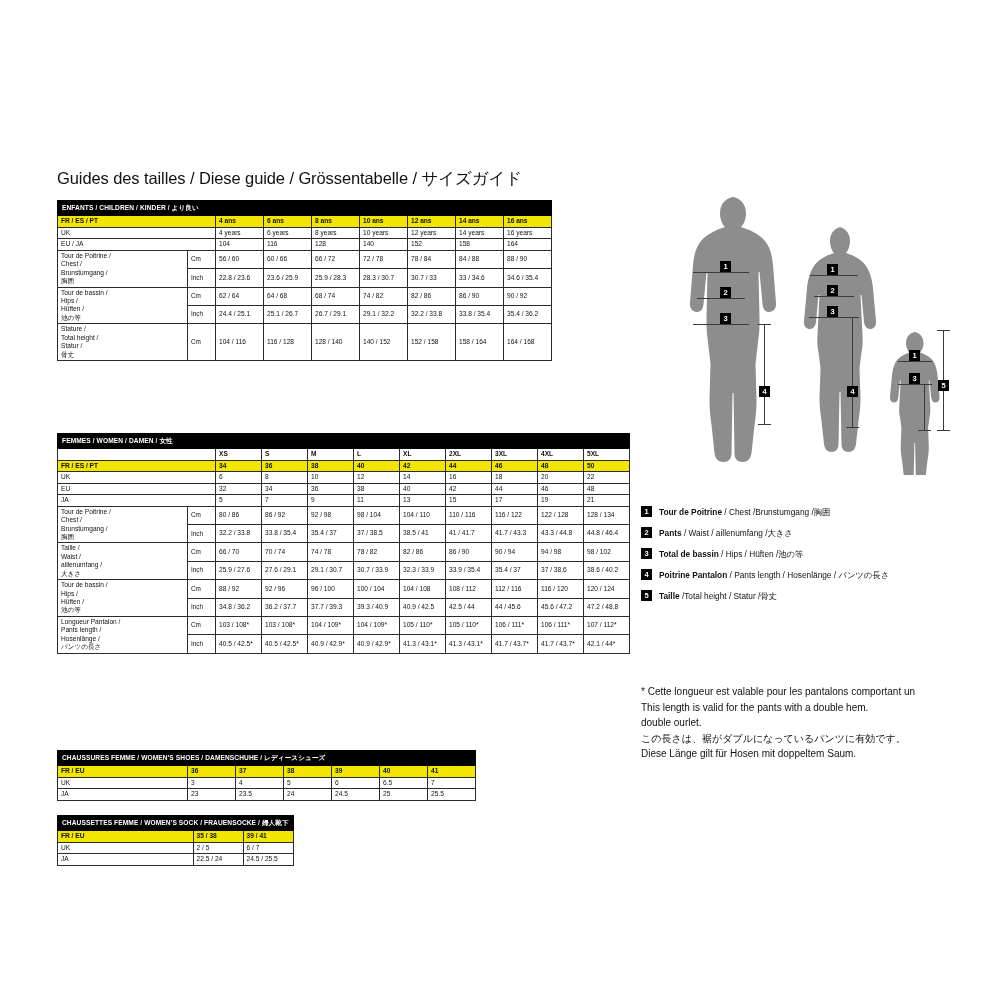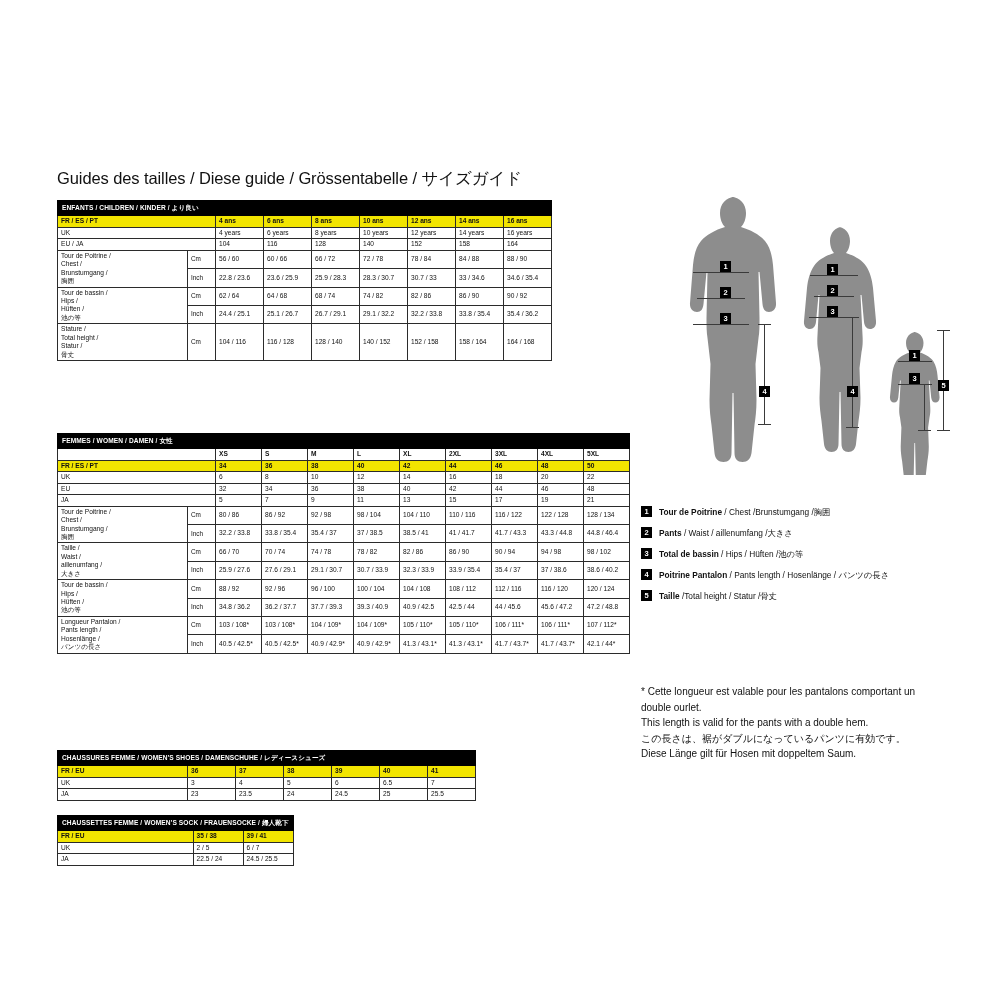--- a/index.html
+++ b/index.html
@@ -544,19 +544,19 @@
         <div class="txt"><b>Poitrine Pantalon</b> / Pants length / Hosenlänge / パンツの長さ</div>
       </div>
       <div class="legrow">
         <div class="num">5</div>
         <div class="txt"><b>Taille</b> /Total height / Statur /骨丈</div>
       </div>
     </div>
 
   <div id="footnote">
     <div>* Cette longueur est valable pour les pantalons comportant un</div>
+    <div>This length is valid for the pants with a double hem.</div>
     <div>double ourlet.</div>
-    <div>This length is valid for the pants with a double hem.</div>
     <div>この長さは、裾がダブルになっているパンツに有効です。</div>
     <div>Diese Länge gilt für Hosen mit doppeltem Saum.</div>
   </div>
 
 </div>
 
 </body></html>

